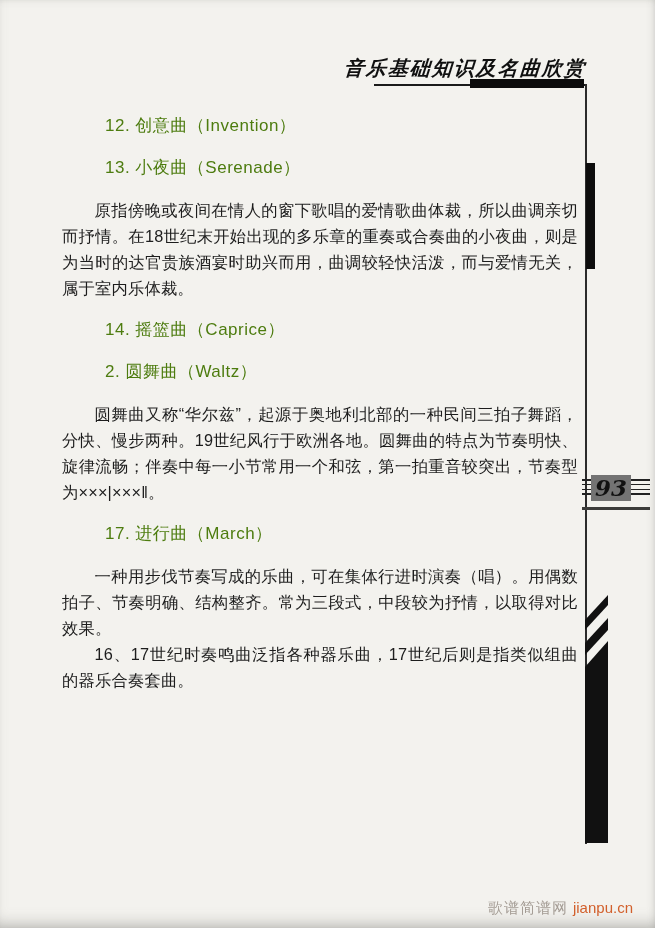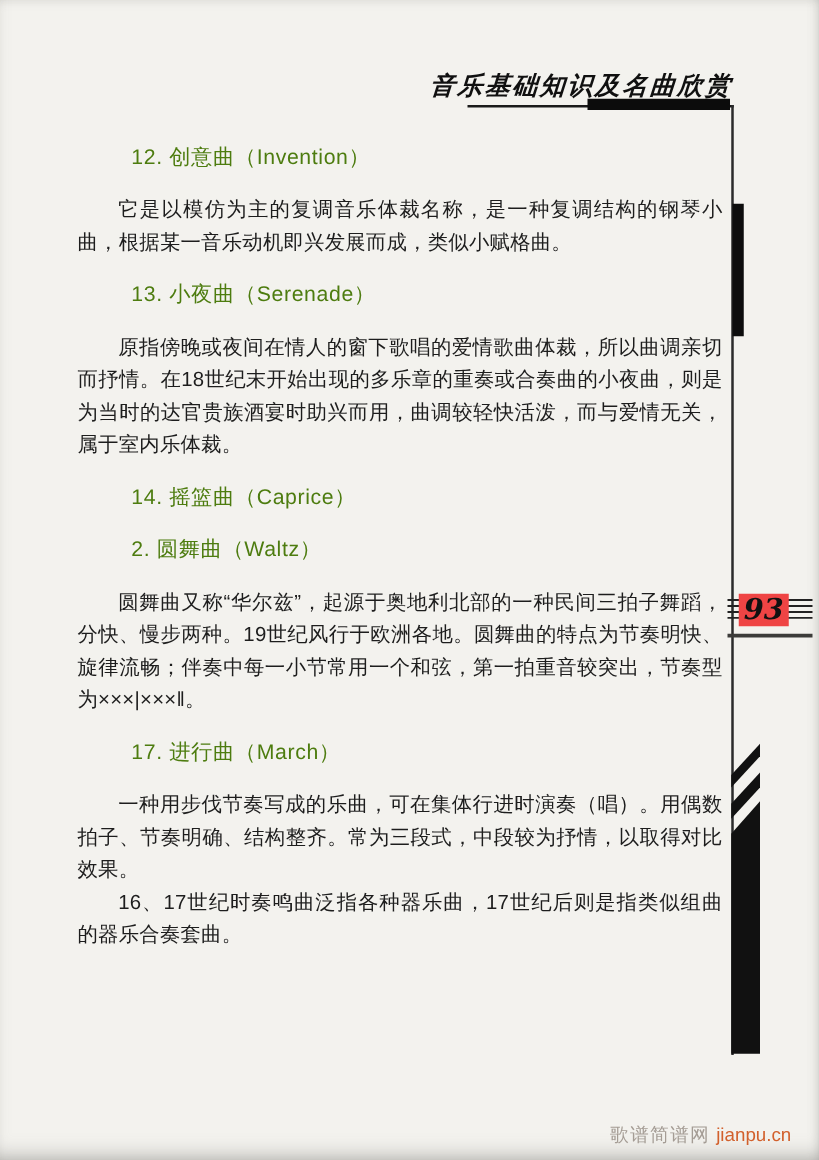--- a/index.html
+++ b/index.html
@@ -58,21 +58,21 @@
       #222 0px, #222 1.5px, rgba(0,0,0,0) 1.5px, rgba(0,0,0,0) 4.8px);
   }
   .marker-bottom{
     position:absolute; left:0; bottom:0; width:100%; height:3.5px;
     background:#3c3c3a;
   }
   .page-num{
     position:absolute; left:9px; top:-2px;
     font-family:"DejaVu Serif", serif;
     font-style:italic; font-weight:bold; font-size:23px;
-    color:#111; background:#ef4444; padding:0 4px;
+    color:#111; background:#737373; padding:0 4px;
     line-height:26px;
   }
   .right-deco{
     position:absolute; left:580px; top:583px;
   }
 
   
   .content{
     position:absolute; left:62px; top:97px; width:516px;
   }
@@ -115,21 +115,20 @@
 
   <svg class="right-deco" width="32" height="265" viewBox="0 0 32 265">
     <polygon points="5,37 28,12 28,22 5,47" fill="#111"></polygon>
     <polygon points="5,60 28,35 28,47 5,72" fill="#111"></polygon>
     <polygon points="5,84 28,58 28,260 5,260" fill="#111"></polygon>
   </svg>
 
   <main class="content" id="sections">
   <section class="sec">
     <h3 class="sec-heading">12. 创意曲（Invention）</h3>
-    <p class="sec-body">它是以模仿为主的复调音乐体裁名称，是一种复调结构的钢琴小曲，根据某一音乐动机即兴发展而成，类似小赋格曲。</p>
   </section>
 
   <section class="sec">
     <h3 class="sec-heading">13. 小夜曲（Serenade）</h3>
     <p class="sec-body">原指傍晚或夜间在情人的窗下歌唱的爱情歌曲体裁，所以曲调亲切而抒情。在18世纪末开始出现的多乐章的重奏或合奏曲的小夜曲，则是为当时的达官贵族酒宴时助兴而用，曲调较轻快活泼，而与爱情无关，属于室内乐体裁。</p>
   </section>
 
   <section class="sec">
     <h3 class="sec-heading">14. 摇篮曲（Caprice）</h3>
   </section>

